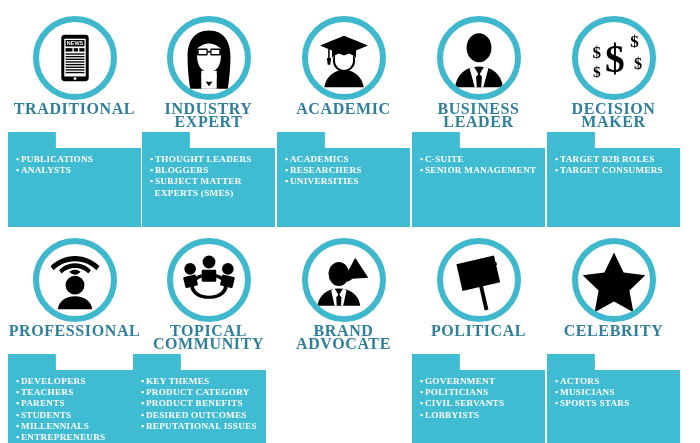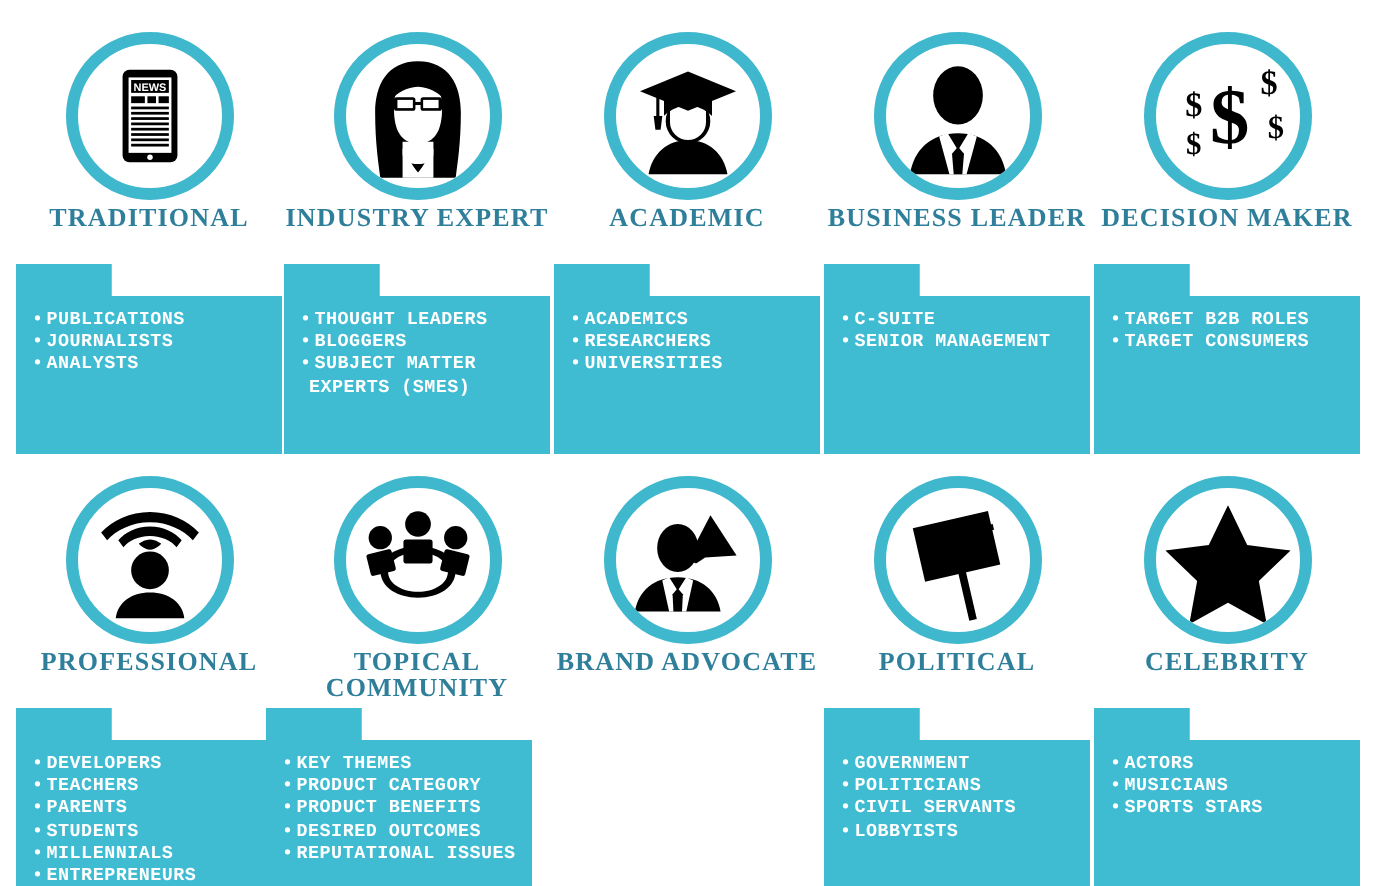--- a/index.html
+++ b/index.html
@@ -57,21 +57,21 @@
 
   .card-title {
     position: absolute;
     top: 86px;
     left: 0;
     width: 133px;
     text-align: center;
     color: #2f7f9b;
     font-family: "Liberation Serif", serif;
     font-weight: bold;
-    font-size: 13px;
+    font-size: 16px;
     letter-spacing: 0.6px;
     line-height: 14px;
     text-transform: uppercase;
     -webkit-font-smoothing: none;
   }
 
   .panel {
     position: absolute;
     left: 0;
     width: 133px;
@@ -81,21 +81,21 @@
   }
   .panel.r1 { top: 0; height: 92px; }
   .panel.r2 { top: 0; height: 105px; }
 
   .bullets {
     position: absolute;
     left: 8px;
     top: 22px;
     right: 4px;
     color: #ffffff;
-    font-family: Liberation Mono, monospace;
+    font-family: Liberation Serif, serif;
     font-weight: bold;
     font-size: 9.2px;
     line-height: 11.2px;
     letter-spacing: 0.25px;
     text-transform: uppercase;
   }
   .bullets .b {
     white-space: normal;
     text-indent: -4.5px;
     padding-left: 4.5px;
@@ -107,21 +107,20 @@
 
   .t-two-line { line-height: 13px; }
 </style>
 </head>
 <body>
 
 <div id="infographic">
     <div class="panel r1" style="left: 8px; top: 132px; height: 95px;">
       <div class="bullets">
         <div class="b">PUBLICATIONS</div>
-        <div class="b">JOURNALISTS</div>
         <div class="b">ANALYSTS</div>
       </div>
     </div>
     <div class="card" style="left: 8px; top: 16px;">
       <div class="icon-wrap">
         <div class="icon-circle">
           <svg id="ico-news-tablet-icon" viewBox="0 0 84 84" xmlns="http://www.w3.org/2000/svg">
     <rect x="26" y="15" width="32" height="54" rx="4" fill="#000"></rect>
     <rect x="29.5" y="19.5" width="25" height="44" fill="#fff"></rect>
     <rect x="31" y="21" width="22" height="7.5" fill="#000"></rect>

